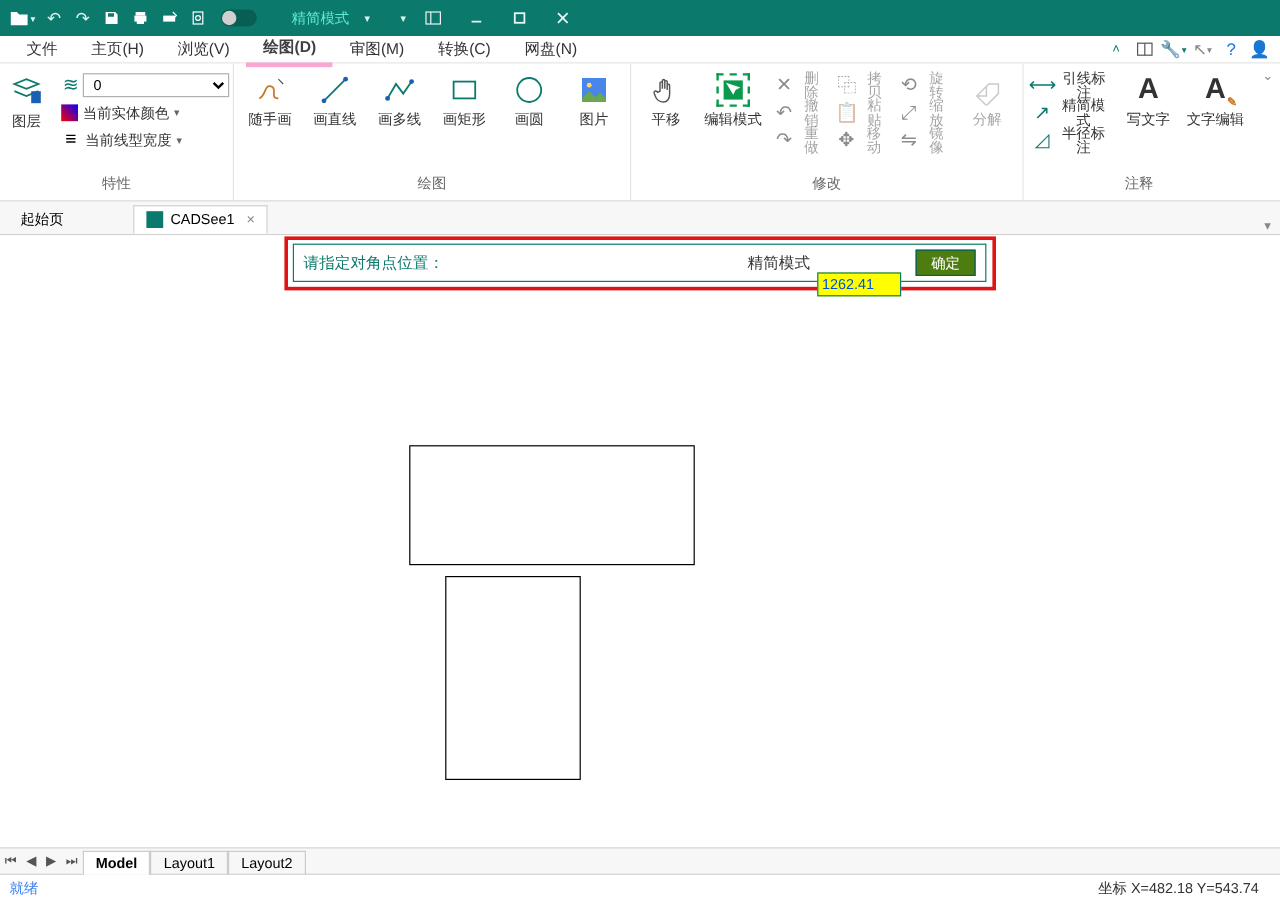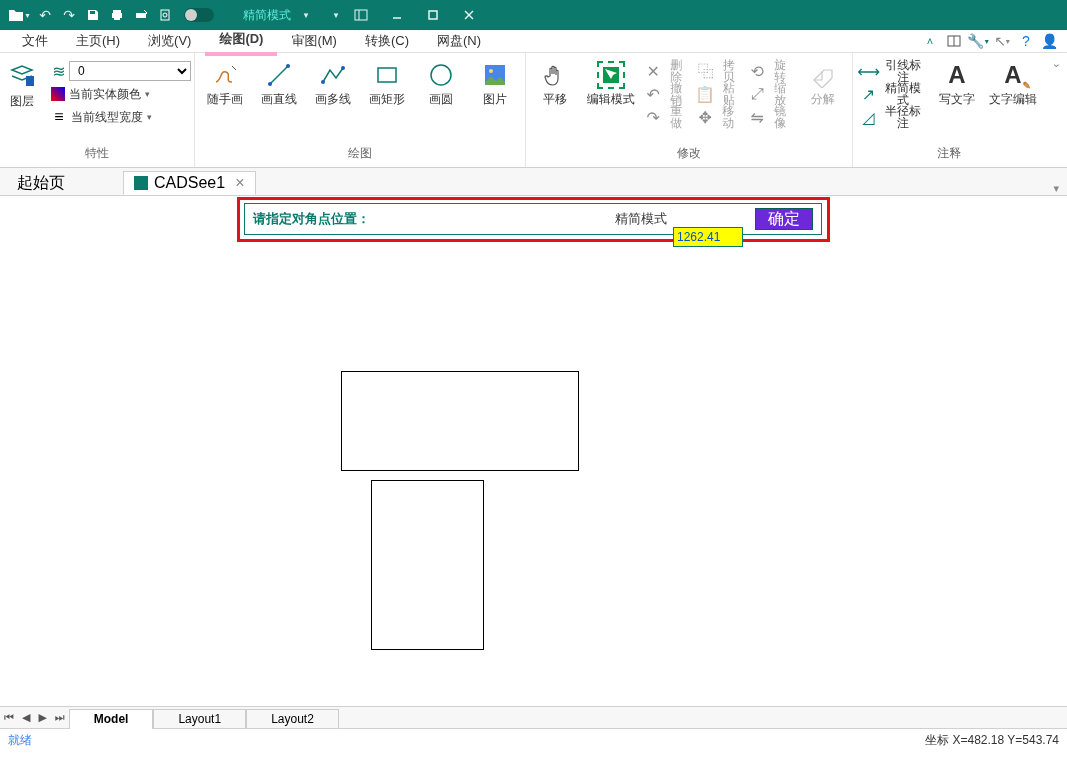--- a/index.html
+++ b/index.html
@@ -30,44 +30,44 @@
 .rib-btn { display: flex; flex-direction: column; align-items: center; justify-content: flex-start; width: 44px; cursor: pointer; padding-top: 4px; }
 .rib-btn-icon { width: 28px; height: 28px; display: flex; align-items: center; justify-content: center; margin-bottom: 4px; }
 .rib-btn-label { font-size: 12px; color: #333; text-align: center; line-height: 1; }
 .rib-btn.disabled { opacity: 0.45; }
 .rib-btn.small { flex-direction: row; width: auto; height: 20px; gap:4px; padding-top:0; align-items:center; }
 .rib-btn.small .rib-btn-icon { width: 16px; height: 16px; margin-bottom: 0; }
 .rib-col { display: flex; flex-direction: column; gap: 3px; padding-top:4px;}
 .rib-select { height: 20px; border: 1px solid #b0b0b0; font-size: 12px; padding: 0 4px; background:#fff;}
 
 .tabbar { height: 28px; background: #f7f7f7; border-bottom: 1px solid #d0d0d0; display: flex; align-items: flex-end; padding-left: 6px; }
-.doc-tab { height: 24px; padding: 0 10px; display: flex; align-items: center; gap: 6px; font-size: 16px; border: 1px solid transparent; cursor:pointer;}
+.doc-tab { height: 24px; padding: 0 10px; display: flex; align-items: center; gap: 6px; font-size: 12px; border: 1px solid transparent; cursor:pointer;}
 .doc-tab.active { background: #fff; border: 1px solid #d0d0d0; border-bottom: 1px solid #fff; margin-left: 47px; }
 .doc-tab .close { color: #888; margin-left: 4px; cursor:pointer;}
 .doc-tab .ficon { width:14px; height:14px; background:#0b7a6d; display:inline-block;}
 
 .canvas-area { position: relative; height: 510px; background: #fff; }
 .highlight-box { position: absolute; left: 237px; top: 1px; width: 593px; height: 45px; border: 3px solid #e01414; }
 .prompt-bar { position: absolute; left: 244px; top: 7px; width: 578px; height: 32px; border: 1px solid #0b7a6d; background: #fff; display: flex; align-items: center; padding: 0 8px; font-size: 13px; }
-.prompt-bar .label1 { color: #0b7a6d; font-weight: bold; flex:0 0 auto; }
+.prompt-bar .label1 { color: #0b7a6d; font-weight: normal; flex:0 0 auto; }
 .prompt-bar .spacer { flex: 1; }
 .prompt-bar .label2 { color: #333; margin-right: 6px; }
 .prompt-bar input { width: 70px; height: 20px; background: #ffff00; border: 1px solid #0b7a6d; font-size: 12px; padding: 0 3px; color: #0056c0; margin-top: 36px; }
-.prompt-bar .ok-btn { margin-left: 12px; height: 22px; padding: 0 12px; background: #6d28d9; color: #fff; border: 1px solid #085e53; font-size: 16px; cursor: pointer; }
+.prompt-bar .ok-btn { margin-left: 12px; height: 22px; padding: 0 12px; background: #4d7c0f; color: #fff; border: 1px solid #085e53; font-size: 12px; cursor: pointer; }
 .rect-shape { position: absolute; border: 1px solid #000; background: transparent; }
 
 .layout-bar { height: 22px; border-top: 1px solid #d0d0d0; background: #f7f7f7; display: flex; align-items: center; font-size: 12px; }
 .lb-nav { padding: 0 4px; color: #555; cursor:pointer; font-size:11px;}
-.lb-tab { padding: 0 24px; height: 20px; display: flex; align-items: center; border: 1px solid #ccc; border-bottom: none; margin-top: 2px; cursor:pointer;}
+.lb-tab { padding: 0 10px; height: 20px; display: flex; align-items: center; border: 1px solid #ccc; border-bottom: none; margin-top: 2px; cursor:pointer;}
 .lb-tab.active { font-weight: bold; background: #fff; }
 
 .statusbar { height: 24px; border-top: 1px solid #d0d0d0; background: #fff; display: flex; align-items: center; font-size: 12px; padding: 0 8px; }
 .statusbar .ready { color: #3b82f6; }
 .statusbar .spacer { flex: 1; }
-.statusbar .coords { color: #333; }
+.statusbar .coords { color: #333; margin-right: 10px; }
 .statusbar .link { color: #0b7a6d; text-decoration: underline; cursor:pointer;}
 </style>
 </head>
 <body>
 
 <div class="titlebar">
   <div class="tb-left">
     <span class="tb-icon tb-folder">
         <svg width="16" height="14" viewBox="0 0 16 14">
           <path fill="#fff" d="M1 2h5l2 2h7v9H1z"></path>

